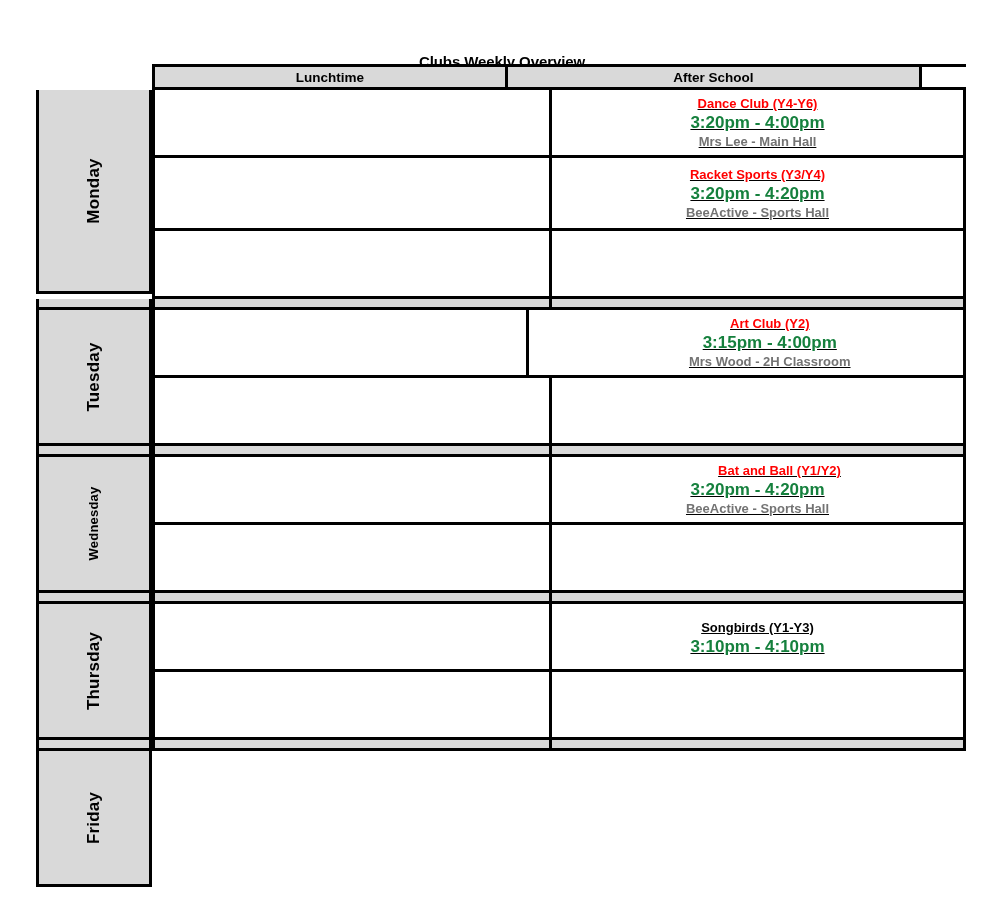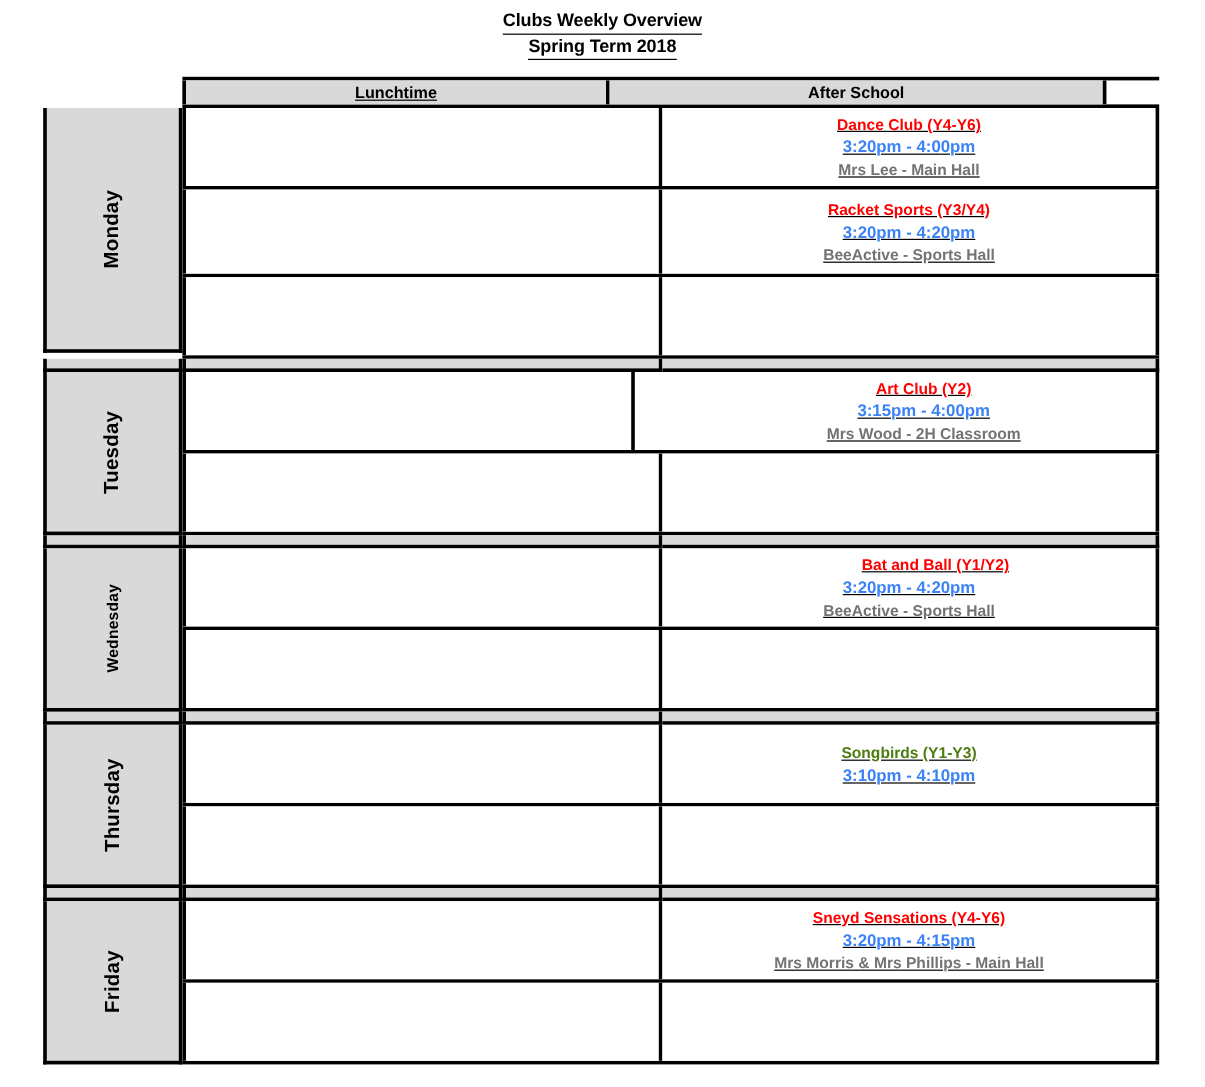--- a/index.html
+++ b/index.html
@@ -19,20 +19,21 @@
   .title-block {
     width: 1004px;
     padding-top: 8px;
     text-align: center;
   }
   .title-line {
     font-size: 15px;
     font-weight: bold;
     line-height: 20px;
     letter-spacing: -0.1px;
+    margin-top: 44px;
   }
   .title-line span {
     display: inline-block;
     border-bottom: 1.6px solid #000;
     padding-bottom: 0px;
   }
 
   
   .timetable {
     position: absolute;
@@ -55,21 +56,21 @@
     background: #d9d9d9;
     display: flex;
     align-items: center;
     justify-content: center;
     font-size: 13.5px;
     font-weight: bold;
     box-sizing: border-box;
     border-left: 3px solid #000;
     border-right: 3px solid #000;
   }
-  .head-cell.lunch { width: 356px; text-decoration: underline; }
+  .head-cell.lunch { width: 356px; }
   .head-cell.after { width: 414px; border-left: 0; text-align: center; }
 
   
   .day-block {
     display: flex;
     width: 930px;
     box-sizing: border-box;
   }
   .day-label {
     width: 116px;
@@ -122,23 +123,23 @@
   .cell.lunch { width: 400px; }
   .cell.after { width: 414px; border-left: 0; }
 
   .club-name {
     color: #ff0000;
     font-weight: bold;
     font-size: 13px;
     line-height: 19px;
   }
   .club-time {
-    color: #3b82f6;
-    font-weight: bold;
-    font-size: 14px;
+    color: #15803d;
+    font-weight: bold;
+    font-size: 17px;
     line-height: 19px;
   }
   .club-staff {
     color: #737373;
     font-weight: bold;
     font-size: 13px;
     line-height: 19px;
   }
 
   
@@ -271,48 +272,34 @@
         <div class="sp-after"></div>
       </div>
       <div class="day-block">
         <div class="day-label" style="height: 136px;">
           <span class="vtext">Thursday</span>
         </div>
         <div class="slots">
           <div class="slot-row" style="height: 68px;">
             <div class="cell lunch"></div>
             <div class="cell after">
-              <div class="club-name" style="color: #4d7c0f;">Songbirds (Y1-Y3)</div>
+              <div class="club-name" style="color: #000000;">Songbirds (Y1-Y3)</div>
               <div class="club-time">3:10pm - 4:10pm</div>
             </div>
           </div>
           <div class="slot-row" style="height: 68px;">
             <div class="cell lunch"></div>
             <div class="cell after"></div>
           </div>
         </div>
       </div>
       <div class="spacer">
         <div class="sp-day"></div>
         <div class="sp-lunch"></div>
         <div class="sp-after"></div>
       </div>
       <div class="day-block">
         <div class="day-label" style="height: 136px;">
           <span class="vtext">Friday</span>
         </div>
-        <div class="slots">
-          <div class="slot-row" style="height: 68px;">
-            <div class="cell lunch"></div>
-            <div class="cell after">
-              <div class="club-name" style="color: rgb(255, 0, 0);">Sneyd Sensations (Y4-Y6)</div>
-              <div class="club-time">3:20pm - 4:15pm</div>
-              <div class="club-staff">Mrs Morris &amp; Mrs Phillips - Main Hall</div>
-            </div>
-          </div>
-          <div class="slot-row" style="height: 68px;">
-            <div class="cell lunch"></div>
-            <div class="cell after"></div>
-          </div>
-        </div>
       </div>
     </div>
 </div>
 
 </body></html>

